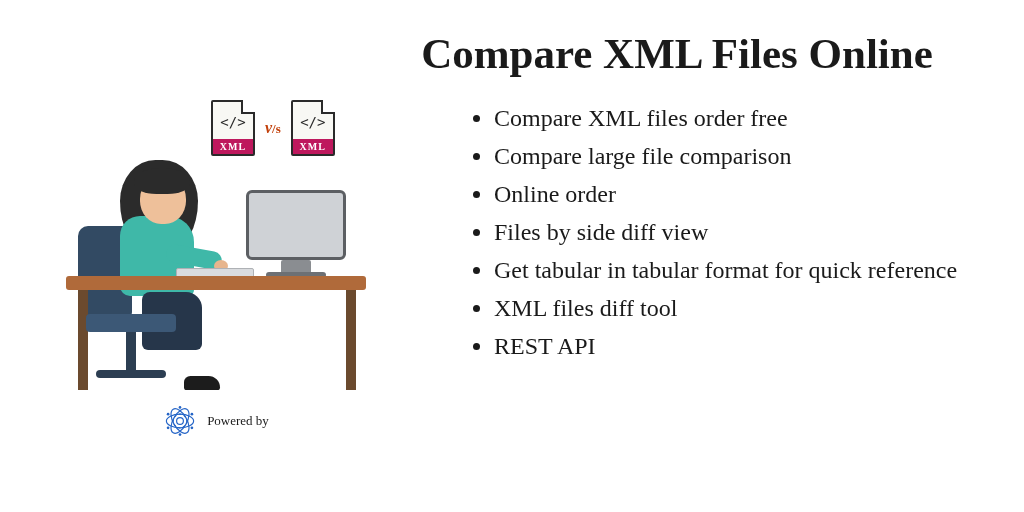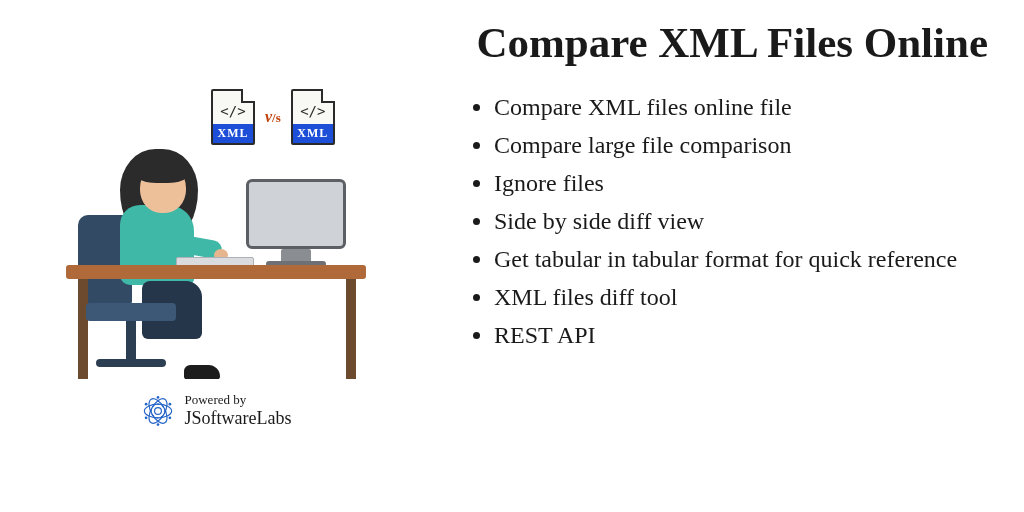--- a/index.html
+++ b/index.html
@@ -11,24 +11,24 @@
     color: #1a1a1a;
     overflow: hidden;
     position: relative;
   }
   .page {
     width: 100%;
     height: 100%;
     padding: 18px 36px 20px 36px;
   }
   .title {
-    text-align: right;
+    text-align: center;
     font-size: 43px;
     font-weight: 700;
-    margin: 0 0 22px 0;
+    margin: 11px 0 22px 0;
     padding-left: 330px;
   }
   .content {
     display: flex;
     align-items: flex-start;
   }
   .illustration-col {
     width: 360px;
     flex: 0 0 360px;
     display: flex;
@@ -71,23 +71,23 @@
     border-left: 2px solid #2a2a2a;
     border-bottom: 2px solid #2a2a2a;
   }
   .xml-code {
     font-family: monospace;
     font-size: 14px;
     color: #2a2a2a;
     margin-top: 8px;
   }
   .xml-label {
-    background: #1d4ed8;
+    background: #be185d;
     color: #fff;
-    font-size: 12px;
+    font-size: 10px;
     font-weight: bold;
     width: 100%;
     text-align: center;
     padding: 2px 0;
     letter-spacing: 1px;
   }
   .vs {
     font-family: Georgia, serif;
     font-style: italic;
     font-size: 16px;
@@ -313,31 +313,30 @@
               <circle cx="20" cy="36" r="1.6"></circle>
               <circle cx="6" cy="12" r="1.6"></circle>
               <circle cx="34" cy="12" r="1.6"></circle>
               <circle cx="6" cy="28" r="1.6"></circle>
               <circle cx="34" cy="28" r="1.6"></circle>
             </g>
           </svg>
         </div>
         <div class="credit-text">
           <div class="powered">Powered by</div>
-          <div class="brand">JSoftwareLabs</div>
         </div>
       </div>
     </div>
 
     <div class="bullets">
       <ul>
-        <li>Compare XML files online file</li>
+        <li>Compare XML files order free</li>
         <li>Compare large file comparison</li>
-        <li>Ignore files</li>
-        <li>Side by side diff view</li>
+        <li>Online order</li>
+        <li>Files by side diff view</li>
         <li>Get tabular in tabular format for quick reference</li>
         <li>XML files diff tool</li>
         <li>REST API</li>
       </ul>
     </div>
 
   </div>
 </div>
 
 </body></html>

